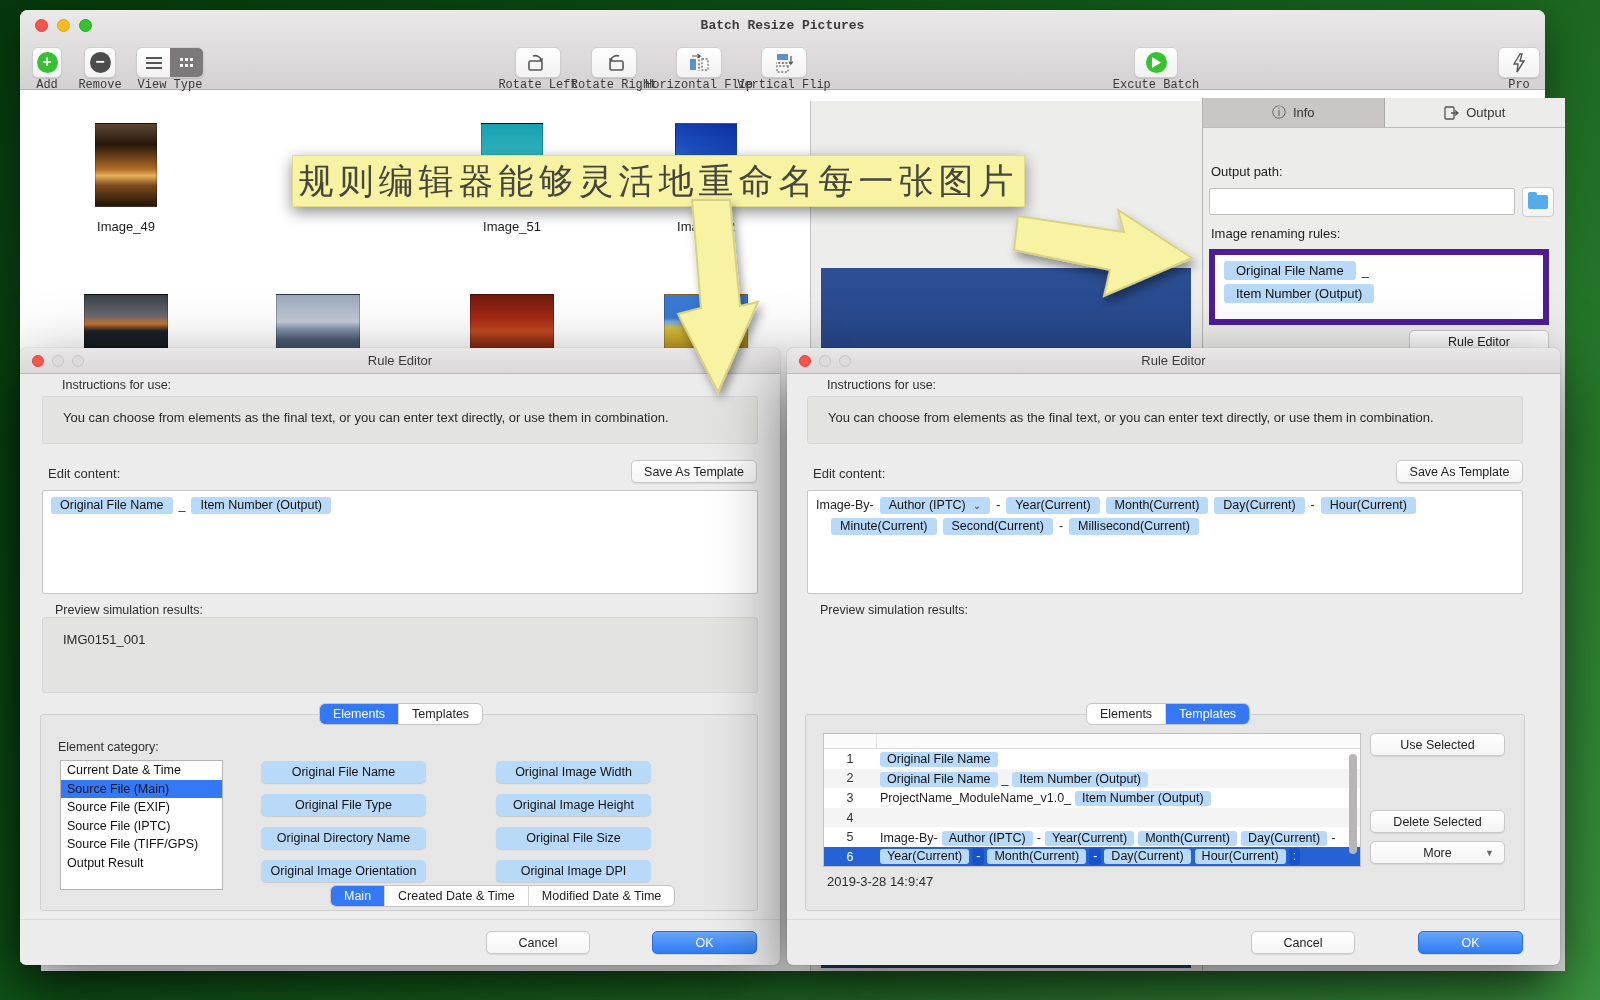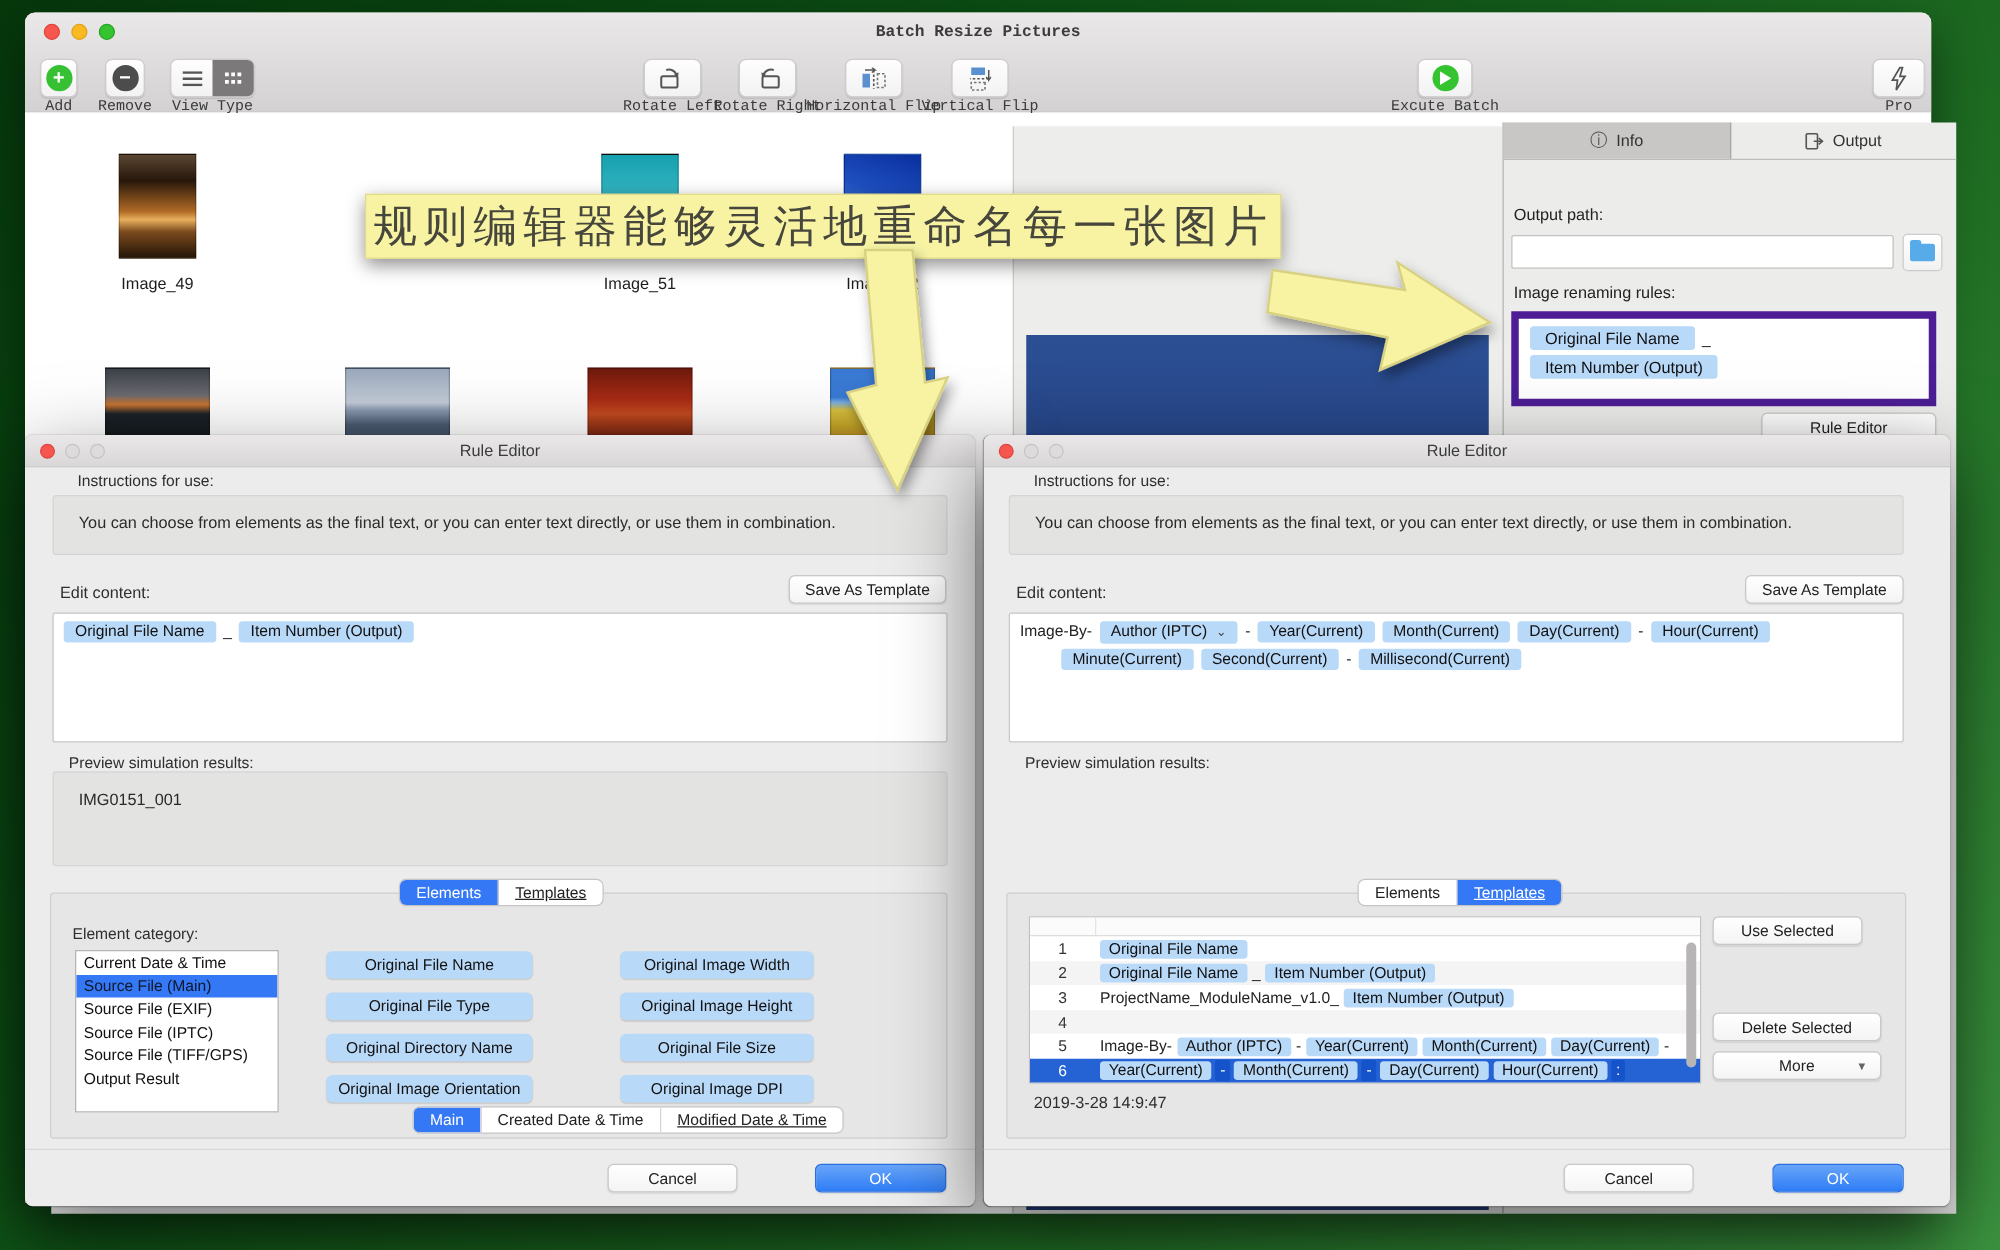--- a/index.html
+++ b/index.html
@@ -71,36 +71,36 @@
   .dlg-title{text-align:center;line-height:25px;font-size:13px;color:#3a3a3a;}
   .dtl{position:absolute;width:12px;height:12px;border-radius:50%;top:7px;}
   .small-label{position:absolute;font-size:12.5px;color:#2e2e2e;}
   .gray-box{position:absolute;background:#e3e3e2;border:1px solid #d6d4d4;border-radius:3px;font-size:13px;color:#2a2a2a;}
   .editbox{position:absolute;background:#fff;border:1px solid #c8c6c6;border-radius:2px;padding:4px 5px;}
   .btn{position:absolute;background:linear-gradient(#fff,#f5f4f4);border:1px solid #c9c7c7;border-radius:5px;
     font-size:12.5px;color:#222;display:flex;align-items:center;justify-content:center;box-shadow:0 1px 1px rgba(0,0,0,.08);}
   .btn-primary{background:linear-gradient(#67a5f9,#2e7cf5);border-color:#2b6fde;color:#fff;}
   .segbar{position:absolute;display:flex;height:22px;background:#fff;border:1px solid #c6c4c4;border-radius:6px;overflow:hidden;z-index:5;}
   .segbar .seg{padding:0 13px;font-size:12.5px;color:#222;display:flex;align-items:center;border-right:1px solid #d6d4d4;}
-  .segbar .seg:last-child{border-right:none;text-decoration:underline;}
+  .segbar .seg:last-child{border-right:none;}
   .segbar .seg.active{background:var(--accent,#3478f6);color:#fff;}
   .panel{position:absolute;background:#e7e6e6;border:1px solid #cfcdcd;border-radius:3px;}
   .cat-list{position:absolute;background:#fff;border:1px solid #b5b3b3;overflow:hidden;}
   .cat-item{height:18.5px;line-height:18.5px;padding-left:6px;font-size:12.5px;color:#111;white-space:nowrap;}
   .cat-item.selected{background:var(--accent,#3478f6);color:#0f172a;}
   .ebtn-col{position:absolute;display:flex;flex-direction:column;gap:11px;}
   .ebtn{height:22px;background:var(--chip,#b9d9f9);border-radius:5px;font-size:12.5px;color:#121212;
     display:flex;align-items:center;justify-content:center;box-shadow:0 1px 1px rgba(0,0,0,.12);}
   
   .chip{display:inline-block;background:var(--chip,#b9d9f9);border-radius:3px;padding:1px 9px;margin:2px 3px;font-size:12.5px;color:#111;line-height:15px;}
   .ctext{display:inline-block;margin:2px 3px;font-size:12.5px;color:#222;line-height:15px;}
   .sep{display:inline-block;background:#1553cb;color:#fff;border-radius:2px;padding:1px 4px;margin:2px 1px;font-size:12.5px;line-height:15px;}
   .caret{font-size:10px;margin-left:7px;color:#444;}
   .brk{display:block;height:0;}
-  .editbox .brk + .chip{margin-left:36px;}
+  .editbox .brk + .chip{margin-left:18px;}
   
   .ttable{position:absolute;background:#fff;border:1px solid #c2c0c0;overflow:hidden;}
   .thead{height:15px;background:#fbfbfb;border-bottom:1px solid #dddddd;position:relative;}
   .thead:before{content:"";position:absolute;left:52px;top:0;bottom:0;width:1px;background:#e4e4e4;}
   .trow{height:19.6px;display:flex;align-items:center;white-space:nowrap;overflow:hidden;}
   .trow.alt{background:#f4f4f4;}
   .trow.sel{background:var(--selection,#2563d4);}
   .trow.sel .tnum{color:#fff;}
   .tnum{width:52px;text-align:center;font-size:12.5px;color:#333;flex:0 0 52px;}
   .tsegs{flex:1;padding-left:2px;}
@@ -369,21 +369,21 @@
         <div class="tnum">5</div>
         <div class="tsegs"><span class="ctext">Image-By-</span><span class="chip">Author (IPTC)</span><span class="ctext">-</span><span class="chip">Year(Current)</span><span class="chip">Month(Current)</span><span class="chip">Day(Current)</span><span class="ctext">-</span></div>
       </div>
       <div class="trow sel">
         <div class="tnum">6</div>
         <div class="tsegs"><span class="chip">Year(Current)</span><span class="sep">-</span><span class="chip">Month(Current)</span><span class="sep">-</span><span class="chip">Day(Current)</span><span class="chip">Hour(Current)</span><span class="sep">:</span></div>
       </div>
       <div class="scroll-thumb"></div>
     </div>
   <div class="small-label" style="left:40px;top:526px;font-size:13px">2019-3-28 14:9:47</div>
-  <div class="btn" style="left:583px;top:385px;width:120px;height:23px">Use Selected</div>
+  <div class="btn" style="left:583px;top:385px;width:135px;height:23px">Use Selected</div>
   <div class="btn" style="left:583px;top:462px;width:135px;height:23px">Delete Selected</div>
   <div class="btn" style="left:583px;top:493px;width:135px;height:23px">
     <span>More</span>
     <span class="more-caret">▼</span>
   </div>
   <div class="dlg-sep"></div>
   <div class="btn" style="left:464px;top:583px;width:104px;height:23px">Cancel</div>
   <div class="btn btn-primary" style="left:631px;top:583px;width:105px;height:23px">OK</div>
 </div>
 

